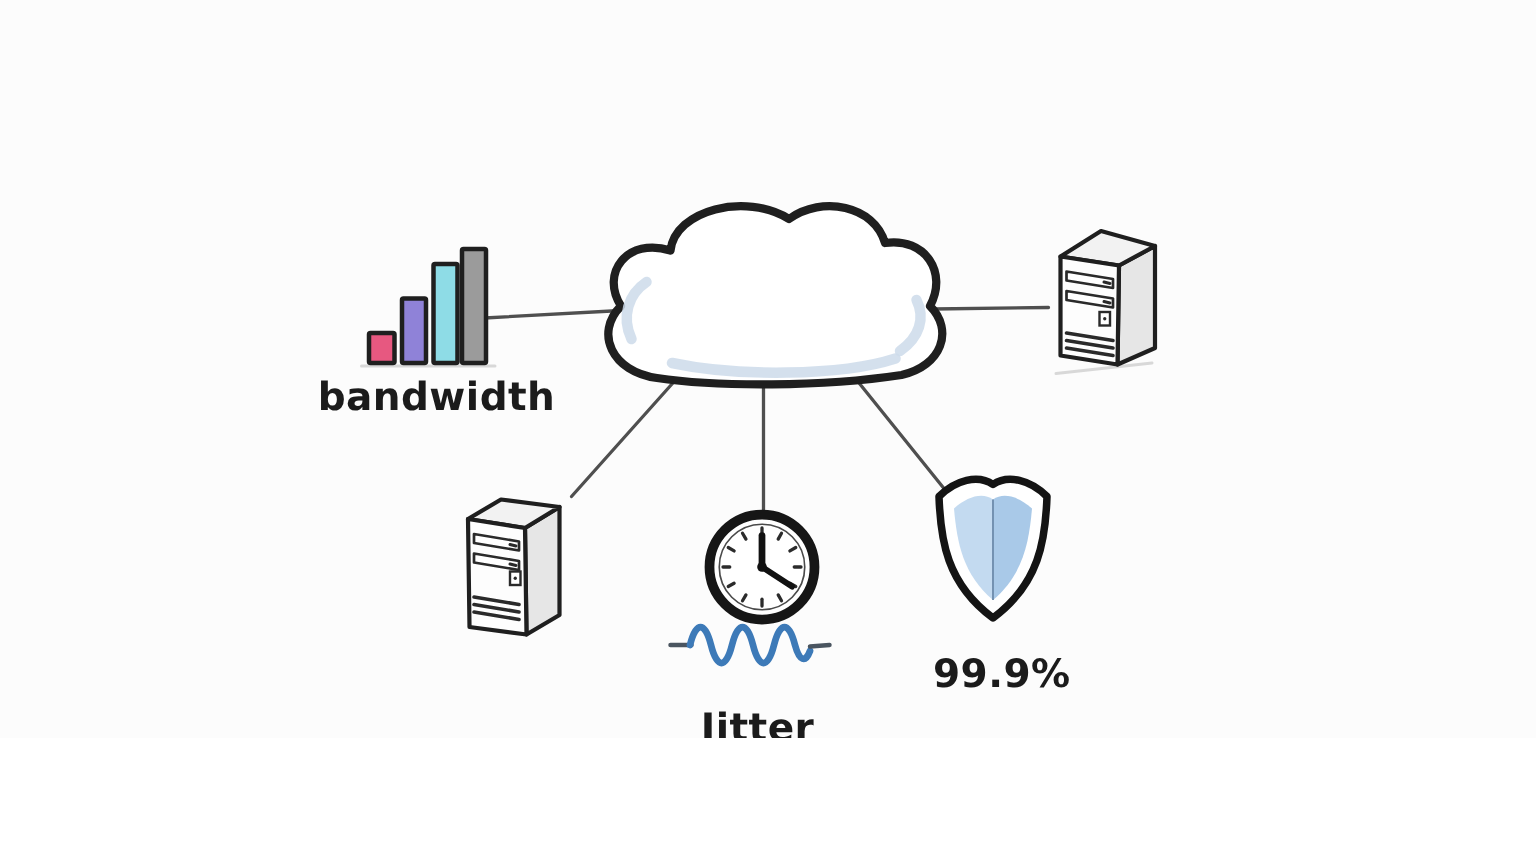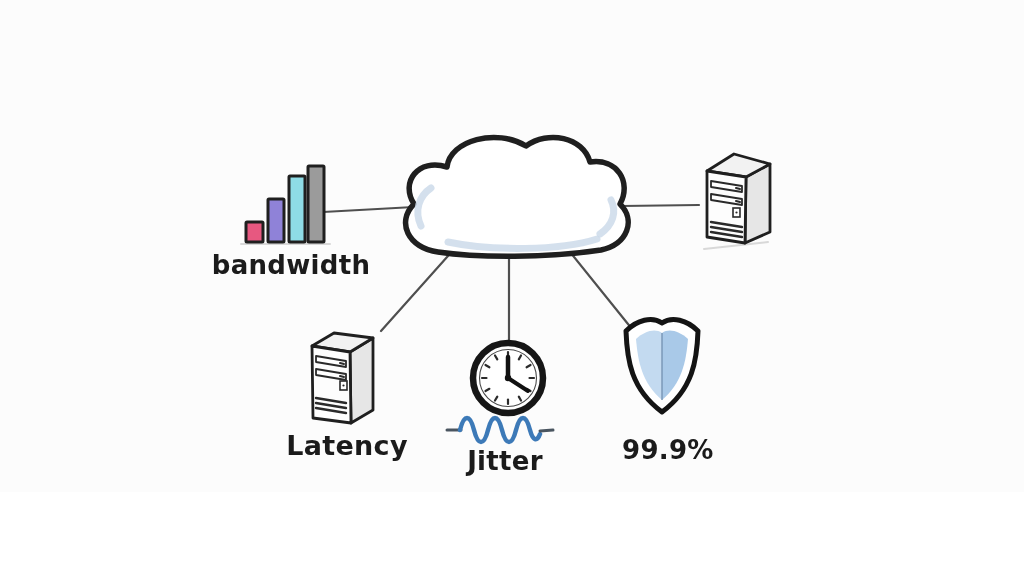--- a/index.html
+++ b/index.html
@@ -183,21 +183,20 @@
       <path class="shield-right" d="M 662 333
            C 669 328 679 331 688 339
            C 686 362 682 383 662 400 Z"></path>
       <path class="shield-crease" d="M 662 333 L 662 400"></path>
     </g>
   </svg>
 
   <div class="label centered" style="left:291px; top:251px;">bandwidth</div>
 
 
-  <div class="label centered" style="left:347px; top:431px; font-size:27px;">Latency</div>
-
-  <div class="label centered" style="left:505px; top:447px;">Jitter</div>
+
+  <div class="label centered" style="left:505px; top:472px;">Jitter</div>
 
   <div class="label uptime-label" style="left:622px; top:419px;margin-top:16px;">
     <div>99.9%</div>
   </div>
 
 </div>
 
 </body></html>

